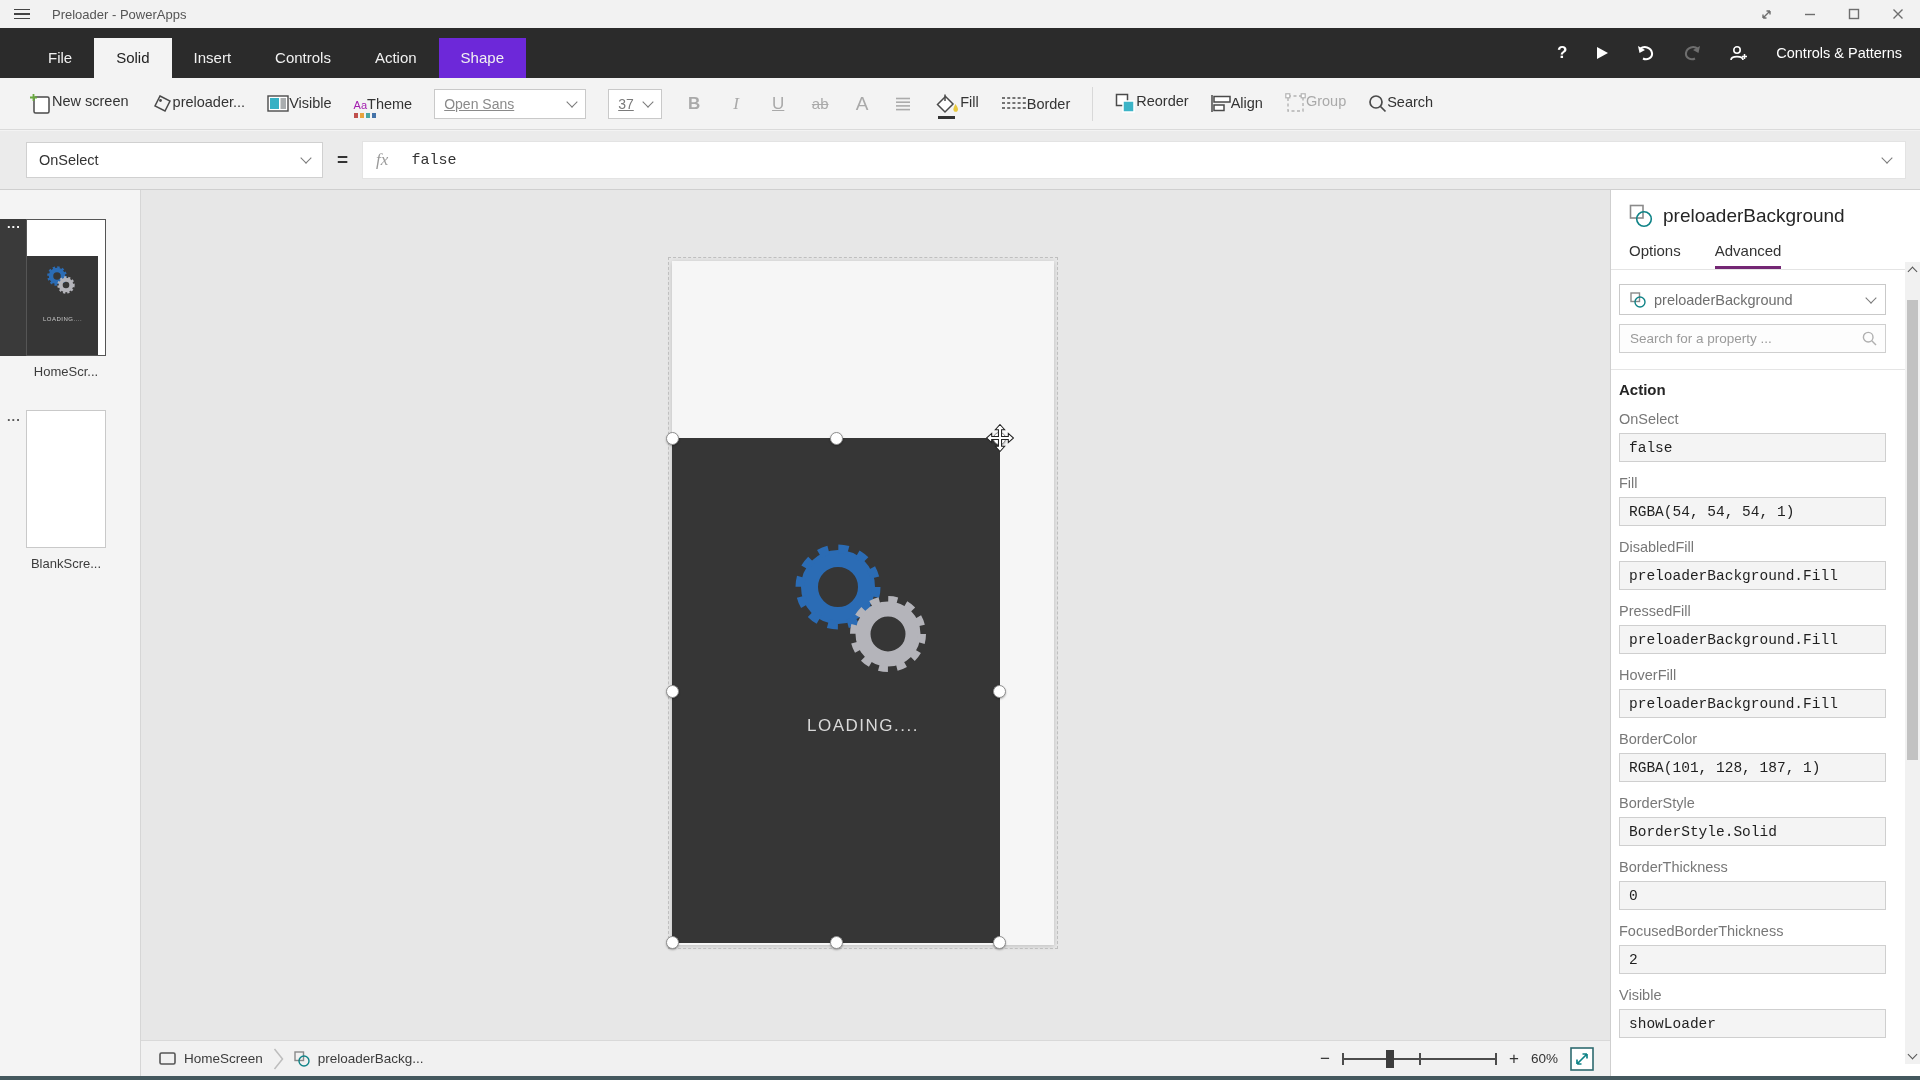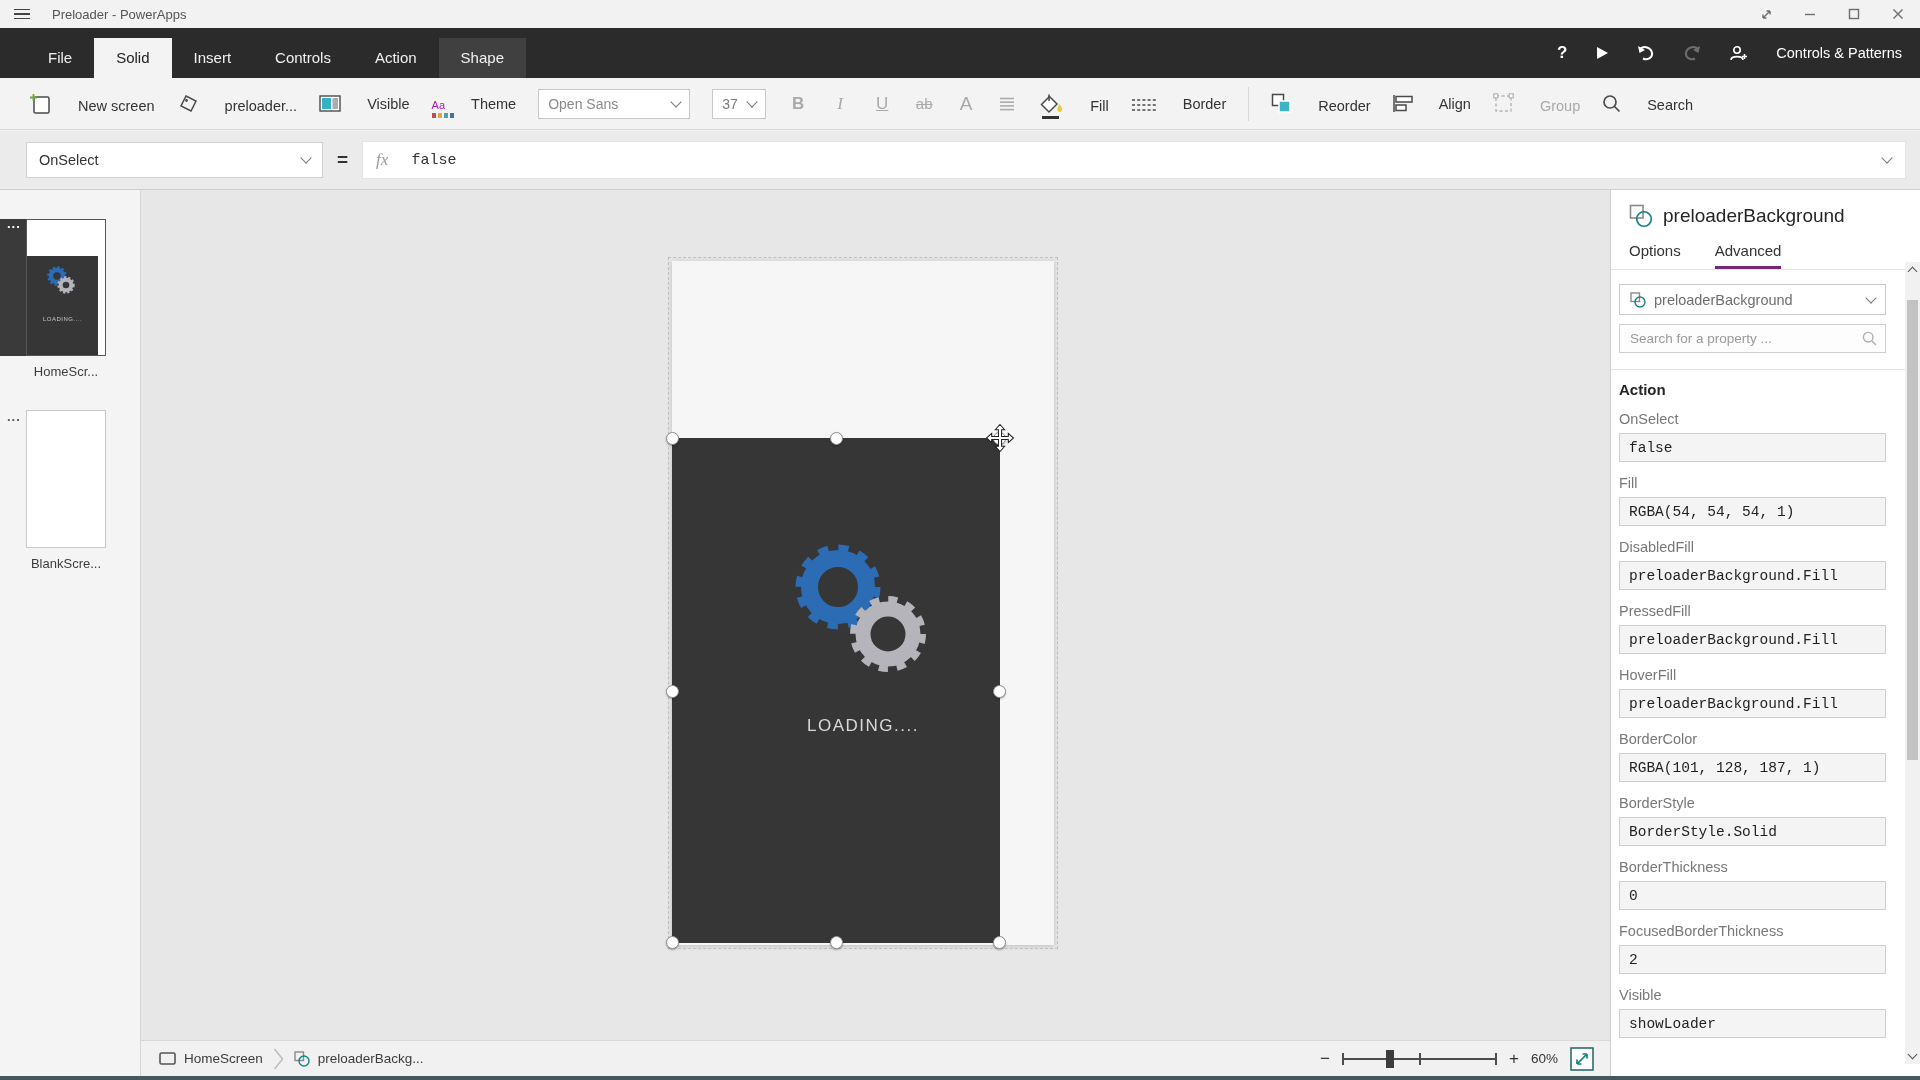--- a/index.html
+++ b/index.html
@@ -11,32 +11,32 @@
   .hamburger div{height:1.8px;background:#444;}
   .win-title{font-size:13px;color:#555;margin-left:22px;}
   .win-controls{margin-left:auto;display:flex;align-items:center;height:100%;}
   .win-btn{width:44px;height:100%;display:flex;align-items:center;justify-content:center;}
   .win-btn svg{stroke:#6e6e6e;fill:none;stroke-width:1.4;}
   
   .menubar{position:absolute;left:0;top:28px;width:1920px;height:50px;background:#2b2b2b;}
   .tabs{position:absolute;left:26px;bottom:0;display:flex;align-items:flex-end;}
   .tab{height:40px;line-height:40px;padding:0 22px;font-size:15px;color:#f1f1f1;cursor:pointer;}
   .tab.active{background:#f3f3f3;color:#222;}
-  .tab.hl{background:#404040;margin-top:41px;}
+  .tab.hl{background:#6d28d9;margin-top:41px;}
   .menubar-right{position:absolute;right:18px;top:0;height:50px;display:flex;align-items:center;gap:28px;color:#fff;}
   .mr-icon{font-size:16px;color:#fff;cursor:pointer;display:flex;align-items:center;}
   .mr-label{font-size:14.5px;color:#fff;}
   
   .toolbar{position:absolute;left:0;top:78px;width:1920px;height:52px;background:#f3f3f3;border-bottom:1px solid #dadada;
            display:flex;align-items:center;padding-left:30px;box-sizing:border-box;gap:22px;}
-  .titem{display:flex;align-items:flex-end;gap:26px;font-size:14.5px;color:#333;cursor:pointer;white-space:nowrap;}
+  .titem{display:flex;align-items:flex-start;gap:0;font-size:14.5px;color:#333;cursor:pointer;white-space:nowrap;}
   .titem.dis{color:#a9a9a9;cursor:default;}
   .fmt{font-size:17px;color:#a9a9a9;width:20px;text-align:center;cursor:default;}
   .selectbox{display:flex;align-items:center;justify-content:space-between;background:#fff;border:1px solid #c9c9c9;
-             height:30px;padding:0 9px;box-sizing:border-box;color:#8a8a8a;font-size:14px;cursor:pointer;}
+             height:30px;padding:0 9px;box-sizing:border-box;color:#8a8a8a;font-size:14px;cursor:pointer;text-decoration:underline;}
   .chev{display:inline-block;width:7px;height:7px;border-right:1.6px solid #7a7a7a;border-bottom:1.6px solid #7a7a7a;transform:rotate(45deg);margin-top:-4px;}
   .vsep{width:1px;height:34px;background:#d8d8d8;}
   .swatchbar{position:absolute;left:2px;bottom:-5px;width:17px;height:3px;background:#333;}
   
   .formulabar{position:absolute;left:0;top:131px;width:1920px;height:59px;background:#ebebeb;border-bottom:1px solid #cfcfcf;
               display:flex;align-items:center;box-sizing:border-box;}
   .prop-select{margin-left:26px;width:297px;height:36px;background:#fff;border:1px solid #d0d0d0;display:flex;align-items:center;
                justify-content:space-between;padding:0 12px;box-sizing:border-box;font-size:14.5px;color:#333;cursor:pointer;}
   .equals{margin:0 14px;font-size:19px;color:#333;font-weight:bold;}
   .formula-field{flex:1;height:36px;background:#fff;border:1px solid #e3e3e3;margin-right:14px;display:flex;align-items:center;}

